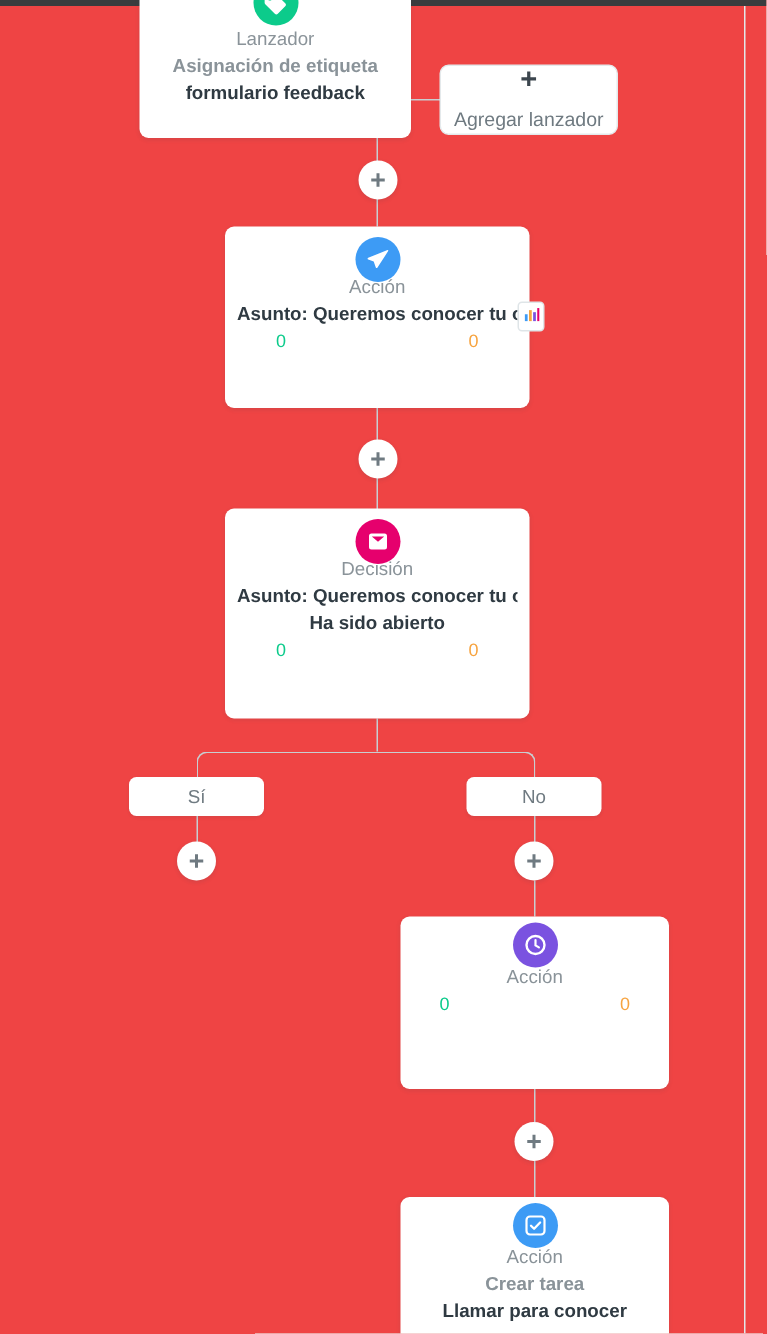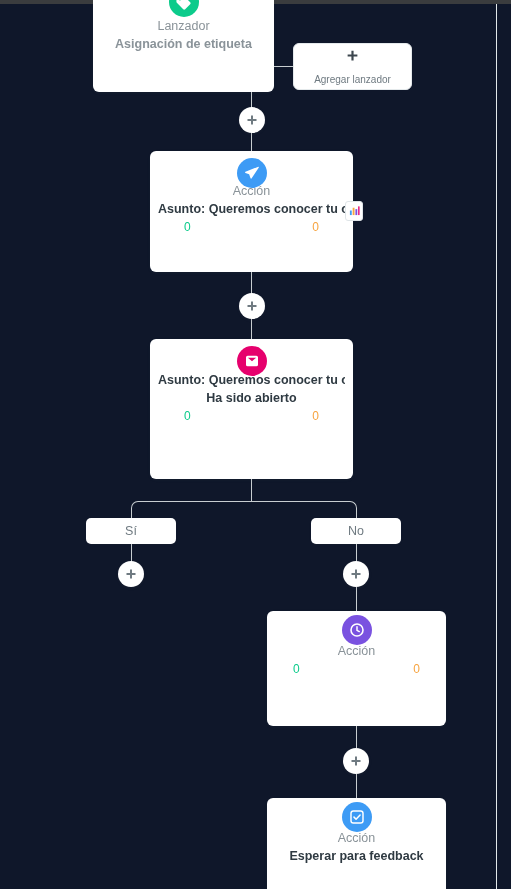--- a/index.html
+++ b/index.html
@@ -5,21 +5,21 @@
   * { box-sizing: border-box; margin: 0; padding: 0; }
   html, body {
     width: 511px; height: 889px;
     background: #eff3f4;
     font-family: "Liberation Sans", sans-serif;
     overflow: hidden;
   }
   #canvas {
     position: relative;
     width: 511px; height: 889px;
-    background: #0f172a;
+    background: #ef4444;
   }
   .topbar {
     position: absolute; top: 0; left: 0;
     width: 511px; height: 4px;
     background: #3a3c3e;
   }
   .right-divider {
     position: absolute; top: 4px; left: 496px;
     width: 1px; height: 885px;
     background: #e2e8ea;
@@ -117,21 +117,21 @@
     border: 1px solid #e4e9eb;
     border-radius: 6px;
     display: flex;
     flex-direction: column;
     align-items: center;
     justify-content: center;
     cursor: pointer;
     z-index: 3;
   }
   .add-box-label {
-    font-size: 10px;
+    font-size: 13px;
     color: #6f7a81;
     margin-top: 8px;
   }
 
   
   .branch-label {
     position: absolute;
     background: #ffffff;
     border-radius: 5px;
     box-shadow: 0 1px 2px rgba(60,70,80,0.10);
@@ -184,20 +184,21 @@
   <div class="vline" style="left:356px; top:774px; height:24px;"></div>
 
   <div class="card" style="left:93px; top:-14px; width:181px; height:106px; padding-top:32px;">
     <div class="card-icon ic-green" style="top:1px;">
       <svg width="17" height="17" viewBox="0 0 24 24" fill="#ffffff">
         <path d="M21.4 11.6 12.4 2.6A2 2 0 0 0 11 2H4a2 2 0 0 0-2 2v7a2 2 0 0 0 .6 1.4l9 9a2 2 0 0 0 2.8 0l7-7a2 2 0 0 0 0-2.8zM7 9a2 2 0 1 1 0-4 2 2 0 0 1 0 4z"></path>
       </svg>
     </div>
     <div class="card-type">Lanzador</div>
     <div class="card-sub">Asignación de etiqueta</div>
+    <div class="card-title">formulario feedback</div>
   </div>
 
   <div class="add-box" style="left:293px; top:43px; width:119px; height:47px;">
     <span>
       <svg width="13" height="13" viewBox="0 0 24 24">
         <path d="M10 3h4v7h7v4h-7v7h-4v-7H3v-4h7z" fill="#3c464e"></path>
       </svg>
     </span>
     <div class="add-box-label">Agregar lanzador</div>
   </div>
@@ -242,20 +243,21 @@
       </svg>
     </span>
   </div>
 
   <div class="card" style="left:150px; top:339px; width:203px; height:140px; padding-top:32px;">
     <div class="card-icon ic-pink" style="top:7px;">
       <svg width="16" height="16" viewBox="0 0 24 24" fill="#ffffff">
         <path d="M3 6.5A2.5 2.5 0 0 1 5.5 4h13A2.5 2.5 0 0 1 21 6.5v11A2.5 2.5 0 0 1 18.5 20h-13A2.5 2.5 0 0 1 3 17.5zM5.8 7 12 12.2 18.2 7z"></path>
       </svg>
     </div>
+    <div class="card-type">Decisión</div>
     <div class="card-title">Asunto: Queremos conocer tu o...</div>
     <div class="card-title">Ha sido abierto</div>
     <div class="card-stats">
       <span class="stat-ok">0</span>
       <span class="stat-warn">0</span>
     </div>
   </div>
 
   <div class="branch-label" style="left:311px; top:518px; width:90px; height:26px;">
     <span>No</span>
@@ -302,16 +304,17 @@
   </div>
 
   <div class="card" style="left:267px; top:798px; width:179px; height:115px; padding-top:32px;">
     <div class="card-icon ic-check" style="top:4px;">
       <svg width="16" height="16" viewBox="0 0 24 24">
         <rect x="3" y="3" width="18" height="18" rx="3.5" fill="none" stroke="#ffffff" stroke-width="2.2"></rect>
         <path d="M7.5 12.2l3.1 3.1 6-6.3" fill="none" stroke="#ffffff" stroke-width="2.3" stroke-linecap="round" stroke-linejoin="round"></path>
       </svg>
     </div>
     <div class="card-type">Acción</div>
-    <div class="card-title">Esperar para feedback</div>
+    <div class="card-sub">Crear tarea</div>
+    <div class="card-title">Llamar para conocer</div>
   </div>
 
 </div>
 
 </body></html>

